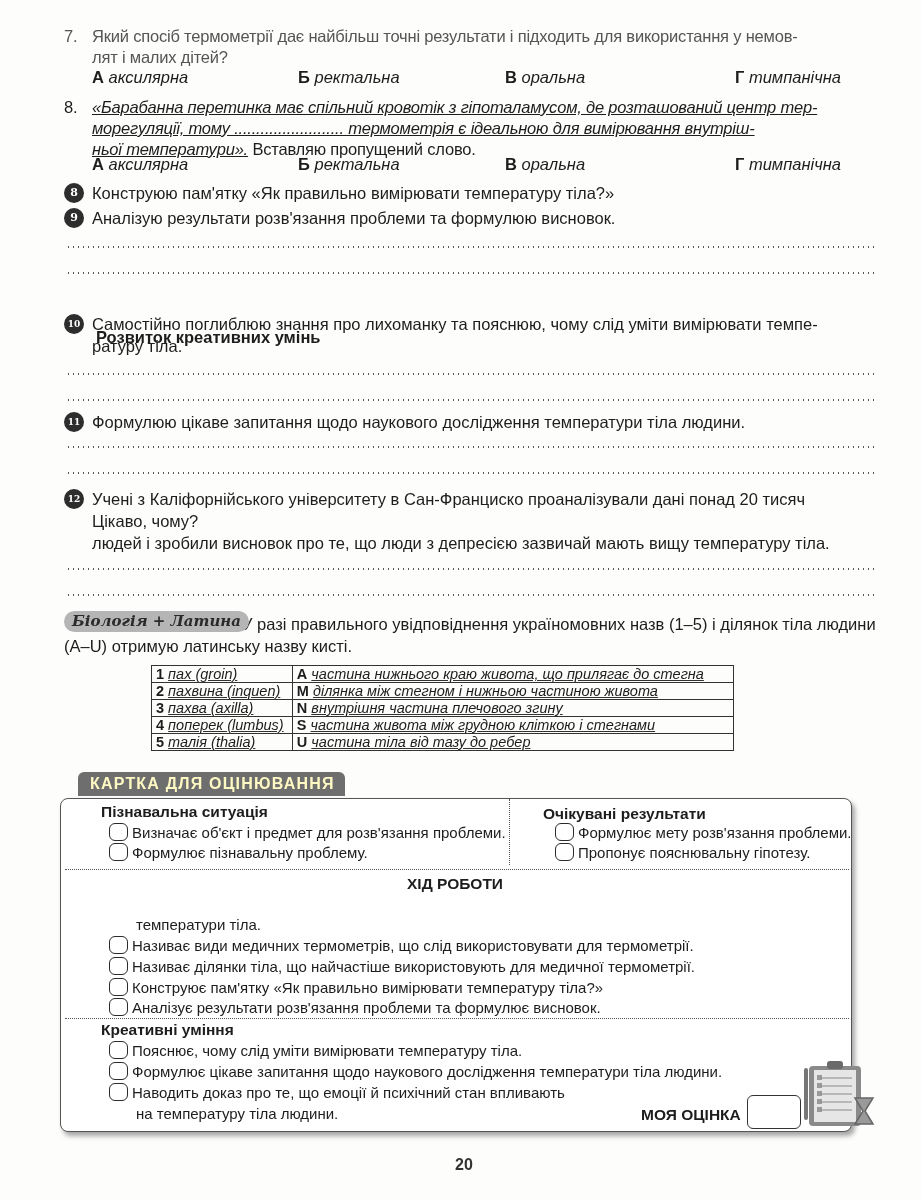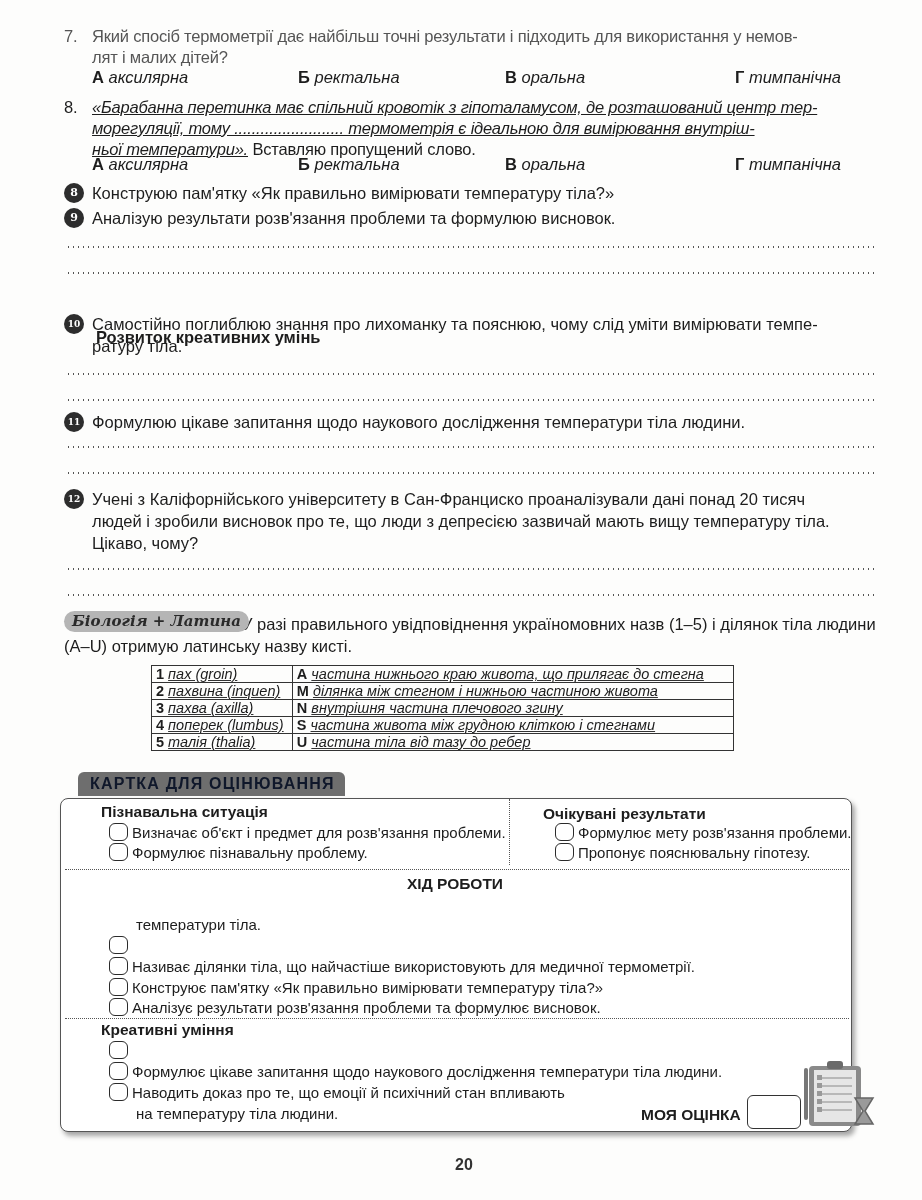--- a/index.html
+++ b/index.html
@@ -59,21 +59,21 @@
   }
   table.match td { border: 1.3px solid #333; padding: 0 4px; white-space: nowrap; height: 17px; vertical-align: middle; }
   table.match td b { font-weight: bold; font-style: normal; }
   table.match td i { font-style: italic; text-decoration: underline; text-decoration-color: #333; }
   table.match td.c1 { width: 144px; }
   table.match td.c2 { width: 460px; }
 
   
   .card-tab {
     position: absolute; left: 78px; top: 772px;
-    background: #6e6e6e; color: #0f172a; font-weight: bold; font-size: 16px; letter-spacing: 1.2px;
+    background: #6e6e6e; color: #fef9c3; font-weight: bold; font-size: 16px; letter-spacing: 1.2px;
     padding: 3px 10px 3px 12px; border-radius: 6px 6px 0 0;
   }
   .card {
     position: absolute; left: 60px; top: 798px; width: 792px; height: 334px;
     border: 1.4px solid #555; border-radius: 8px; background: #fff;
     box-shadow: 3px 4px 5px rgba(0,0,0,0.35);
   }
   .card .hd { position: absolute; font-weight: bold; font-size: 15.5px; }
   .card .row { position: absolute; font-size: 15px; line-height: 19px; white-space: nowrap; padding-left: 42px; }
   .card .cb {
@@ -143,22 +143,22 @@
   <div class="task" style="top:411px">
     <span class="badge" style="font-size:9px">11</span>
     <span class="txt">Формулюю цікаве запитання щодо наукового дослідження температури тіла людини.</span>
   </div>
   <div class="dots" style="top:446px"></div>
   <div class="dots" style="top:472px"></div>
 
   <div class="task" style="top:488px">
     <span class="badge" style="font-size:9px">12</span>
     <span class="txt">Учені з Каліфорнійського університету в Сан-Франциско проаналізували дані понад 20 тисяч</span>
+    <span class="txt">Цікаво, чому?</span>
     <span class="txt">людей і зробили висновок про те, що люди з депресією зазвичай мають вищу температуру тіла.</span>
-    <span class="txt">Цікаво, чому?</span>
   </div>
   <div class="dots" style="top:568px"></div>
   <div class="dots" style="top:594px"></div>
 
   <div class="bio-text">У разі правильного увідповіднення україномовних назв (1–5) і ділянок тіла людини (A–U) отримую латинську назву кисті.</div>
   <div class="bio-tag">Біологія + Латина</div>
 
   <table class="match">
     <tbody id="match-body">
         <tr>
@@ -193,29 +193,29 @@
     <div class="row" style="left:6px;top:44px"><span class="cb"></span><span>Формулює пізнавальну проблему.</span></div>
 
     <div class="hd" style="left:482px;top:6px">Очікувані результати</div>
     <div class="row" style="left:452px;top:24px"><span class="cb"></span><span>Формулює мету розв'язання проблеми.</span></div>
     <div class="row" style="left:452px;top:44px"><span class="cb"></span><span>Пропонує пояснювальну гіпотезу.</span></div>
 
     <div class="hdiv" style="top:70px"></div>
 
     <div class="hd" style="left:346px;top:76px">ХІД РОБОТИ</div>
     <div class="row" style="left:33px;top:116px">температури тіла.</div>
-    <div class="row" style="left:6px;top:137px"><span class="cb"></span></div>
+    <div class="row" style="left:6px;top:137px"><span class="cb"></span><span>Називає види медичних термометрів, що слід використовувати для термометрії.</span></div>
     <div class="row" style="left:6px;top:158px"><span class="cb"></span><span>Називає ділянки тіла, що найчастіше використовують для медичної термометрії.</span></div>
     <div class="row" style="left:6px;top:179px"><span class="cb"></span><span>Конструює пам'ятку «Як правильно вимірювати температуру тіла?»</span></div>
     <div class="row" style="left:6px;top:199px"><span class="cb"></span><span>Аналізує результати розв'язання проблеми та формулює висновок.</span></div>
 
     <div class="hdiv" style="top:219px"></div>
 
     <div class="hd" style="left:40px;top:222px">Креативні уміння</div>
-    <div class="row" style="left:6px;top:242px"><span class="cb"></span></div>
+    <div class="row" style="left:6px;top:242px"><span class="cb"></span><span>Пояснює, чому слід уміти вимірювати температуру тіла.</span></div>
     <div class="row" style="left:6px;top:263px"><span class="cb"></span><span>Формулює цікаве запитання щодо наукового дослідження температури тіла людини.</span></div>
     <div class="row" style="left:6px;top:284px"><span class="cb"></span><span>Наводить доказ про те, що емоції й психічний стан впливають</span></div>
     <div class="row" style="left:33px;top:305px">на температуру тіла людини.</div>
 
     <div class="grade-label">МОЯ ОЦІНКА</div>
     <div class="grade-box"></div>
   </div>
 
   <svg class="clipboard" viewBox="0 0 74 72">
     <rect x="6" y="8" width="52" height="60" rx="4" fill="#8a8a8a"></rect>

